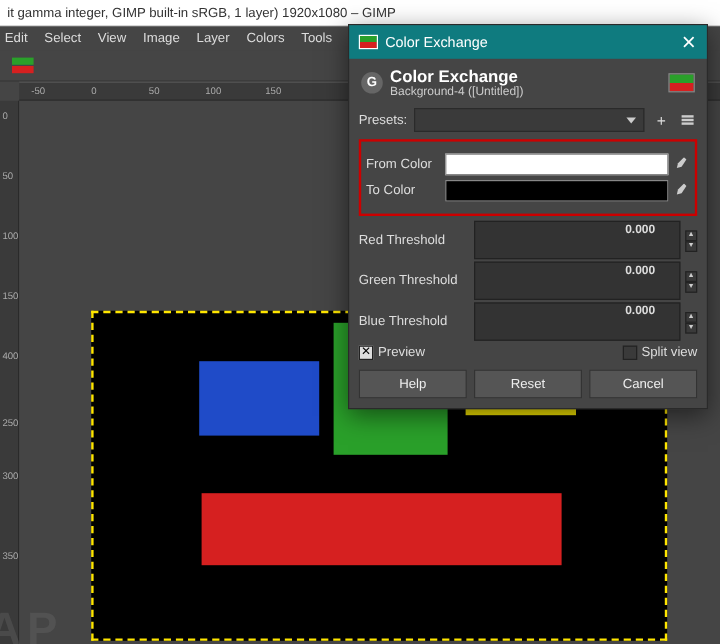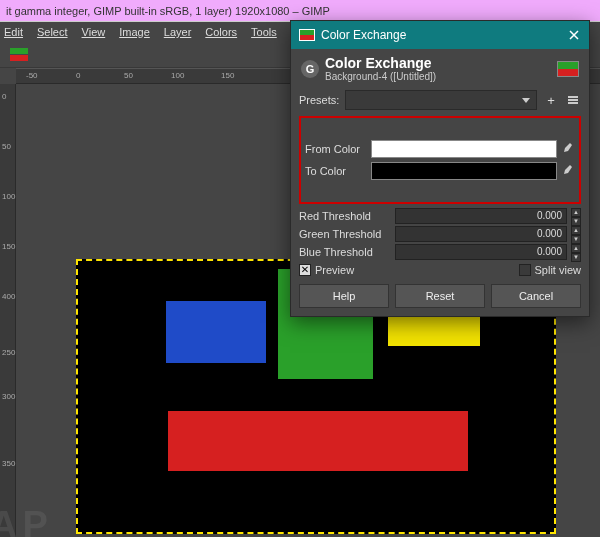--- a/index.html
+++ b/index.html
@@ -1,23 +1,23 @@
 <!DOCTYPE html>
 <html><head>
 <meta charset="utf-8">
 <style>
   * { box-sizing: border-box; margin: 0; padding: 0; font-family: "Segoe UI", Tahoma, sans-serif; }
   body { width: 600px; height: 537px; background: #454545; position: relative; overflow: hidden; }
 
   
-  .titlebar { height: 22px; background: #f0abfc; border-bottom: 1px solid #ccc; display: flex; align-items: center; padding: 0 6px; font-size: 11px; color: #333; }
+  .titlebar { height: 22px; background: #ffffff; border-bottom: 1px solid #ccc; display: flex; align-items: center; padding: 0 6px; font-size: 11px; color: #333; }
 
   
   .menubar { height: 20px; background: #454545; display: flex; align-items: center; padding: 0 4px; gap: 14px; font-size: 11px; color: #ddd; }
-  .menubar span { cursor: default; text-decoration: underline; }
+  .menubar span { cursor: default; }
 
   
   .toolbar { height: 26px; background: #454545; display: flex; align-items: center; padding: 0 6px; border-bottom: 1px solid #383838; }
   .wilber-small { width: 26px; height: 18px; position: relative; }
   .wilber-small::before { content: ""; position: absolute; top: 2px; left: 4px; width: 18px; height: 6px; background: #2aa02a; }
   .wilber-small::after { content: ""; position: absolute; top: 9px; left: 4px; width: 18px; height: 6px; background: #d62020; }
 
   
   .ruler-top { height: 16px; background: #3a3a3a; border-top: 1px solid #555; border-bottom: 1px solid #2a2a2a; position: relative; margin-left: 16px; overflow:hidden;}
   .ruler-left { width: 16px; background: #3a3a3a; border-right: 1px solid #2a2a2a; position: absolute; left: 0; top: 84px; bottom: 0; }
@@ -64,32 +64,32 @@
   .dlg-header .left { display:flex; align-items:center; }
   .dlg-header .logo-tiny2 { width: 22px; height: 16px; background: linear-gradient(#2aa02a 50%, #d62020 50%); border:1px solid #888; }
 
   .dlg-body { padding: 2px 8px 8px; font-size: 11px; color: #ddd; }
 
   .preset-row { display: flex; align-items: center; gap: 6px; margin-bottom: 6px; }
   .preset-select { flex: 1; height: 20px; background: #3a3a3a; border: 1px solid #2a2a2a; position: relative; }
   .preset-select::after { content: ""; position: absolute; right: 6px; top: 7px; width: 0; height: 0; border-left: 4px solid transparent; border-right: 4px solid transparent; border-top: 5px solid #ccc; }
   .icon-btn { width: 16px; height: 16px; color: #ddd; display:flex;align-items:center;justify-content:center; font-size:13px; cursor:pointer; }
 
-  .color-group { border: 2px solid #c00; padding: 22px 4px; margin-bottom: 4px; }
+  .color-group { border: 2px solid #c00; padding: 10px 4px; margin-bottom: 4px; }
   .color-row { display: flex; align-items: center; gap: 4px; margin-bottom: 4px; }
   .color-row:last-child { margin-bottom: 0; }
   .color-label { width: 62px; }
   .color-swatch { flex: 1; height: 18px; border: 1px solid #888; }
   .swatch-white { background: #fff; }
   .swatch-black { background: #000; }
   .picker { width: 14px; height: 14px; color:#ddd; font-size:12px; display:flex;align-items:center;justify-content:center;}
 
   .thresh-row { display: flex; align-items: center; gap: 4px; margin-bottom: 2px; justify-content: space-between; }
   .thresh-label { width: 92px; }
-  .thresh-track { flex: 1; height: 16px; background: #333; border: 1px solid #222; text-align: right; padding-right: 4px; line-height: 14px; color: #ddd; font-size: 10px; }
+  .thresh-track { flex: 1; height: 32px; background: #333; border: 1px solid #222; text-align: right; padding-right: 20px; line-height: 14px; color: #ddd; font-size: 10px; font-weight: bold; }
   .spinbtns { width: 10px; height: 16px; display:flex; flex-direction:column; }
   .spinbtns div { flex:1; font-size:6px; color:#ccc; line-height:7px; text-align:center; background:#3a3a3a; border:1px solid #222;}
 
   .opts-row { display: flex; align-items: center; justify-content: space-between; margin: 4px 0 8px; }
   .chk { display: flex; align-items: center; gap: 4px; }
   .chkbox { width: 12px; height: 12px; background: #ddd; border: 1px solid #222; display:flex;align-items:center;justify-content:center;font-size:10px;color:#000;line-height:10px;}
   .chkbox.off { background: #3a3a3a; }
 
   .btn-row { display: flex; gap: 6px; }
   .btn { flex: 1; height: 24px; background: #555; border: 1px solid #333; color: #eee; font-size: 11px; display:flex;align-items:center;justify-content:center; cursor:pointer; }

